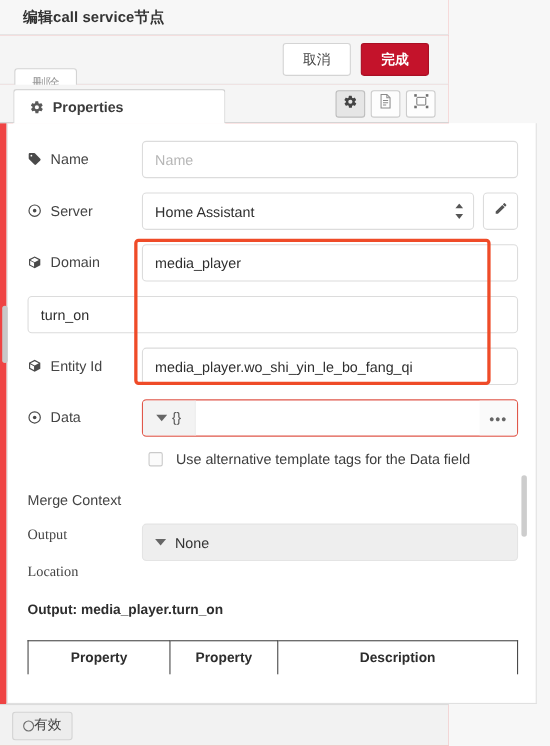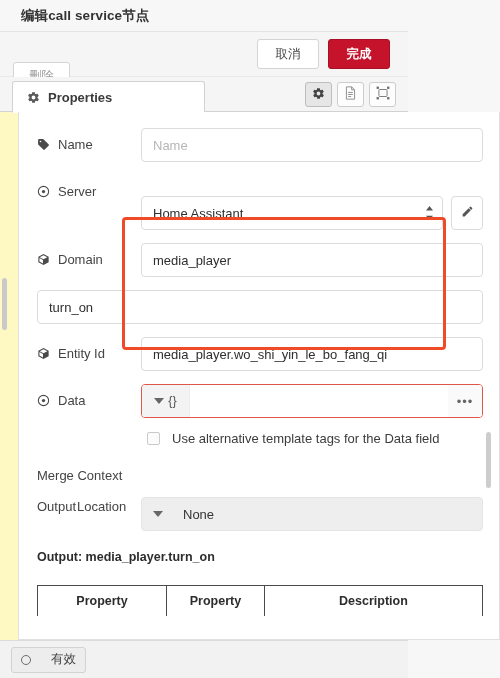--- a/index.html
+++ b/index.html
@@ -8,21 +8,21 @@
     width: 500px; height: 678px;
     overflow: hidden;
     background: #f7f7f7;
     font-family: "Liberation Sans", sans-serif;
     -webkit-font-smoothing: antialiased;
   }
 
   #app {
     position: relative;
     width: 408px; height: 678px;
-    background: #fef9c3;
+    background: #ef4444;
   }
 
   
   .dialog-title {
     position: absolute;
     left: 0; top: 0; right: 0;
     height: 32px;
     background: #f7f7f7;
     border-bottom: 1px solid #e3e3e3;
     display: flex; align-items: center;
@@ -118,21 +118,21 @@
     border-radius: 3px;
     background: #fdfdfd;
     display: flex; align-items: center; justify-content: center;
     cursor: pointer;
   }
   .tool-btn.active { background: #e6e6e6; border-color: #bdbdbd; }
 
   
   .panel {
     position: absolute;
-    left: 18px; top: 112px;
+    left: 6px; top: 112px;
     width: 482px; height: 528px;
     background: #fff;
     border: 1px solid #e0e0e0;
     border-top: none;
     overflow: hidden;
   }
 
   .form { padding: 16px 16px 0 18px; position: relative; }
 
   .row {
@@ -146,21 +146,21 @@
     flex: 0 0 104px;
     font-size: 13px;
     color: #444;
     line-height: 16px;
     padding-top: 9px;
     display: flex;
     align-items: flex-start;
     gap: 7px;
   }
   .lbl .ico { flex: 0 0 14px; margin-top: 1px; display:inline-flex; }
-  .lbl.two-line { padding-top: 2px; flex-direction: row; gap: 1px; }
+  .lbl.two-line { padding-top: 2px; flex-direction: column; gap: 18px; font-family: Liberation Serif, serif; }
 
   .ctl { flex: 1; min-width: 0; }
 
   input.text, .fake-input {
     width: 100%;
     height: 34px;
     border: 1px solid #dcdcdc;
     border-radius: 4px;
     background: #fff;
     font-family: "Liberation Sans", sans-serif;
@@ -193,21 +193,21 @@
   .pencil-btn {
     width: 32px; height: 34px;
     border: 1px solid #dcdcdc;
     border-radius: 4px;
     background: #fff;
     margin-left: 8px;
     display: flex; align-items: center; justify-content: center;
     cursor: pointer;
     flex: 0 0 32px;
   }
-  .row-with-btn .ctl { display: flex; margin-top: 21px; }
+  .row-with-btn .ctl { display: flex; }
 
   
   .typed {
     display: flex;
     width: 100%;
     height: 34px;
     border: 1px solid #e0574a;
     border-radius: 4px;
     background: #fff;
     overflow: hidden;
@@ -247,21 +247,21 @@
   }
   .check-lbl { font-size: 13px; color: #3c3c3c; }
 
   .dropdown {
     width: 100%;
     height: 34px;
     background: #eeeeee;
     border: 1px solid #e4e4e4;
     border-radius: 4px;
     display: flex; align-items: center;
-    gap: 20px;
+    gap: 8px;
     padding: 0 11px;
     font-size: 13px;
     color: #333;
     cursor: pointer;
   }
   .caret-sm {
     width: 0; height: 0;
     border-left: 5px solid transparent;
     border-right: 5px solid transparent;
     border-top: 6px solid #666;
@@ -301,21 +301,21 @@
     padding-left: 11px;
   }
   .btn-enabled {
     height: 26px;
     background: #ededed;
     border: 1px solid #d3d3d3;
     border-radius: 3px;
     color: #444;
     font-size: 12.5px;
     padding: 0 9px;
-    display: inline-flex; align-items: center; gap: 20px;
+    display: inline-flex; align-items: center; gap: 0;
     cursor: pointer;
   }
   .radio-o {
     width: 10px; height: 10px;
     border: 1px solid #6d6d6d;
     border-radius: 50%;
     display: inline-block;
   }
 
   

